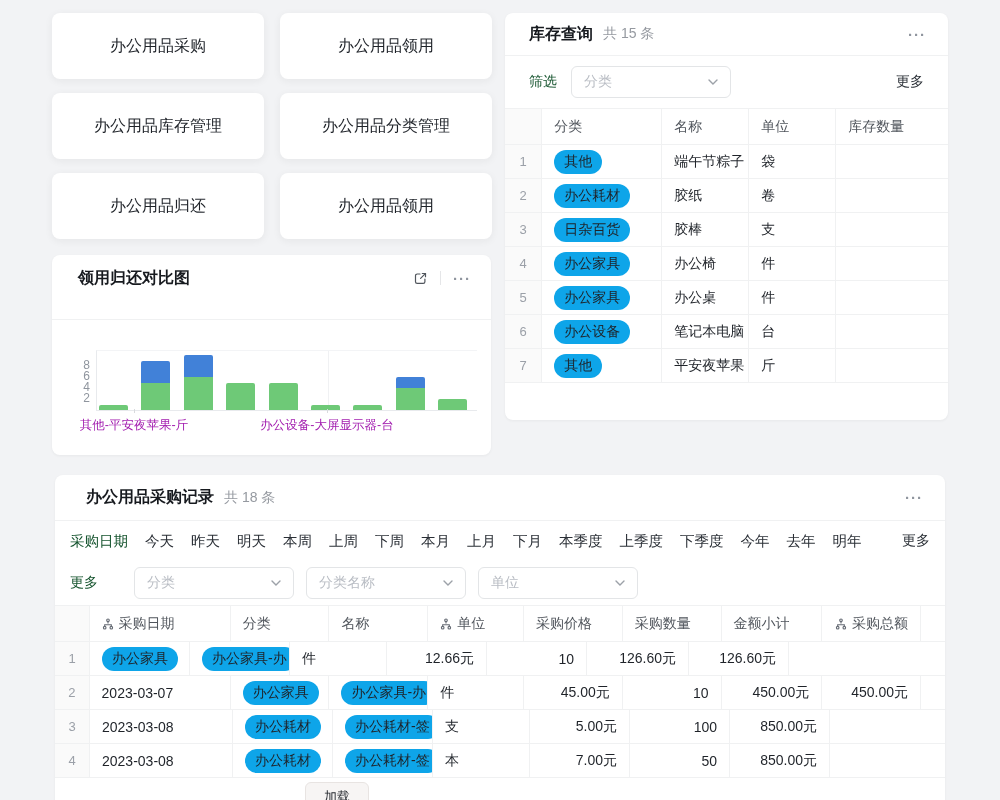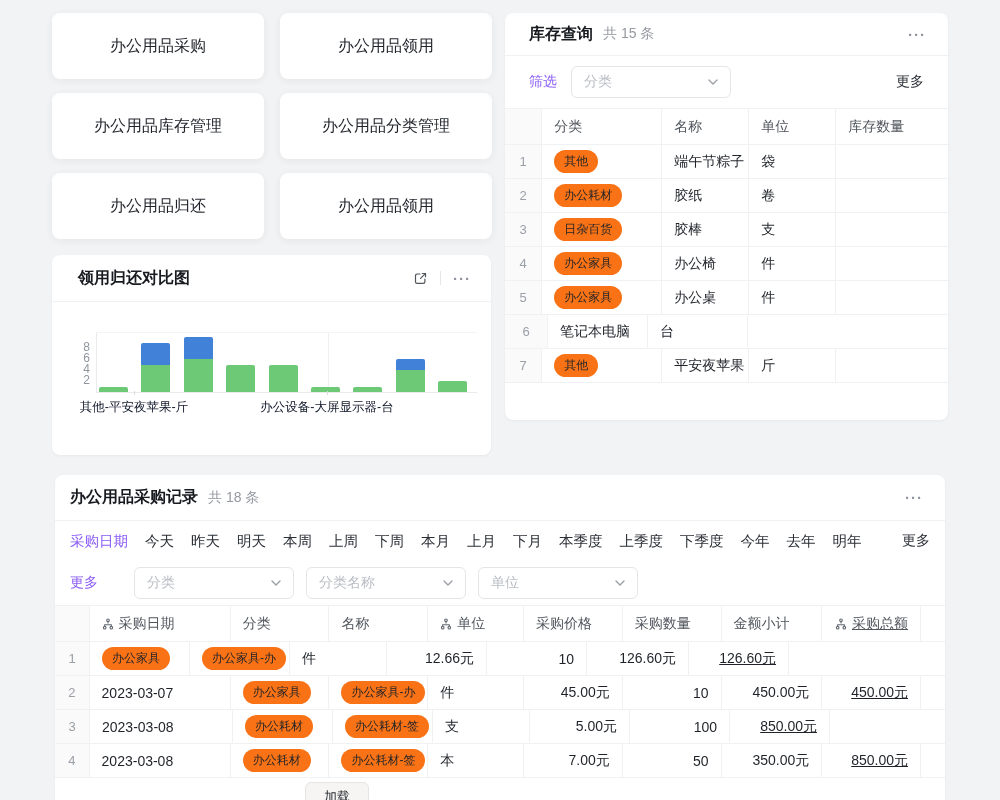--- a/index.html
+++ b/index.html
@@ -2,65 +2,65 @@
 <html><head>
 <meta charset="utf-8">
 <style>
   html,body{margin:0;padding:0;}
   body{width:1000px;height:800px;background:#f2f3f5;font-family:"Liberation Sans",sans-serif;color:#1f2329;position:relative;overflow:hidden;-webkit-font-smoothing:antialiased;}
   .card{position:absolute;background:#fff;border-radius:8px;box-shadow:0 1px 3px rgba(31,35,41,.05);}
   
   #quick-actions{position:absolute;left:52px;top:13px;display:grid;grid-template-columns:212px 212px;gap:14px 16px;text-align:right;}
   .qbtn{height:66px;background:#fff;border-radius:8px;box-shadow:0 2px 8px rgba(31,35,41,.06);display:flex;align-items:center;justify-content:center;font-size:16px;color:#1f2329;cursor:pointer;}
   
-  .card-head{display:flex;align-items:center;height:46px;padding:0 18px 0 26px;border-bottom:1px solid #f0f1f2;}
+  .card-head{display:flex;align-items:center;height:46px;padding:0 18px 18px 26px;border-bottom:1px solid #f0f1f2;}
   .card-title{font-size:16px;font-weight:bold;color:#171a1f;}
   .count{font-size:14px;color:#9599a0;margin-left:10px;font-weight:normal;}
   .head-icons{margin-left:auto;display:flex;align-items:center;gap:10px;}
   .icon-btn{background:none;border:none;padding:2px;display:flex;align-items:center;cursor:pointer;color:#51565d;}
   .dots{font-size:15px;font-weight:bold;color:#8f959e;letter-spacing:1px;line-height:1;font-family:"Liberation Sans",sans-serif;}
   .vdiv{width:1px;height:14px;background:#e5e6e8;}
   
   #chart-card{left:52px;top:255px;width:439px;height:200px;}
   .chart-body{position:relative;height:153px;}
   #plot{position:absolute;left:44px;top:30px;width:380px;height:59px;border-left:1px solid #e8eaed;border-bottom:1px solid #e8eaed;border-top:1px solid #f3f4f6;}
   .vgrid{position:absolute;top:0;bottom:0;left:231px;width:1px;background:#f0f1f3;}
   .stack{position:absolute;bottom:0;width:29px;display:flex;flex-direction:column;justify-content:flex-end;}
   .axis-tick{position:absolute;width:1px;height:4px;background:#d8dadd;top:89px;}
   .ylab{position:absolute;left:14px;width:24px;text-align:right;font-size:12px;color:#8f959e;line-height:12px;}
-  .xlab{position:absolute;top:97px;font-size:12.5px;color:#0f172a;white-space:nowrap;transform:translateX(-50%);}
+  .xlab{position:absolute;top:97px;font-size:12.5px;color:#a21caf;white-space:nowrap;transform:translateX(-50%);}
   
   .select{height:32px;border:1px solid #e3e5e7;border-radius:6px;background:#fff;display:flex;align-items:center;padding:0 12px;font-size:14px;color:#b9bdc4;cursor:pointer;box-sizing:border-box;}
   .select .ph{flex:1;text-align:left;}
   
   .t-row{display:flex;height:33px;border-bottom:1px solid #f0f1f2;background:#fff;}
   .t-head{height:35px;}
   .t-cell{display:flex;align-items:center;padding:0 12px;border-right:1px solid #f0f1f2;font-size:14px;color:#1f2329;box-sizing:border-box;overflow:hidden;white-space:nowrap;}
   .hd{color:#51565d;}
   .numcol{justify-content:center;background:#fafafa;color:#9ba0a8;font-size:13px;padding:0 4px;}
   .num-r{justify-content:flex-end;}
-  .pill{background:#f97316;border-radius:999px;padding:3px 10px;font-size:12px;color:#1f2329;white-space:nowrap;}
+  .pill{background:#0ea5e9;border-radius:999px;padding:3px 10px;font-size:14px;color:#1f2329;white-space:nowrap;}
   .nobr{border-right:none !important;text-align:right;}
   
   #inventory-card{left:505px;top:13px;width:443px;height:407px;overflow:hidden;}
   .inv-head{height:42px;padding:0 20px 0 24px;}
   .inv-filter{display:flex;align-items:center;height:52px;padding:0 24px;border-bottom:1px solid #f0f1f2;gap:14px;}
-  .f-label{font-size:14px;color:#8b5cf6;}
+  .f-label{font-size:14px;color:#14532d;}
   .more-link{margin-left:auto;font-size:14px;color:#2a2f36;cursor:pointer;}
   .w-num{width:43px;} .w-cat{width:140px;} .w-name{width:100px;} .w-unit{width:100px;} .w-stock{width:130px;}
   
   #purchase-card{left:55px;top:475px;width:890px;height:360px;overflow:hidden;}
-  .pur-head{height:45px;padding:0 20px 0 15px;}
+  .pur-head{height:45px;padding:0 20px 0 31px;}
   .date-row{display:flex;align-items:center;height:40px;padding:0 15px;gap:17px;font-size:14.5px;color:#2a2f36;}
   .date-opt{cursor:pointer;white-space:nowrap;}
   .sel-row{display:flex;align-items:center;height:44px;padding:0 15px;gap:12px;}
   .sel-row .select{width:160px;}
   #pur-table{border-top:1px solid #f0f1f2;}
   .w2-num{width:35px;} .w2-date{width:143px;} .w2-cat{width:100px;} .w2-name{width:100px;} .w2-unit{width:97px;}
-  .w2-price{width:100px;} .w2-qty{width:100px;} .w2-sub{width:102px;} .w2-total{width:100px;text-decoration:underline;} .w2-fill{flex:1;border-right:none;}
+  .w2-price{width:100px;} .w2-qty{width:100px;} .w2-sub{width:102px;} .w2-total{width:100px;} .w2-fill{flex:1;border-right:none;}
   .hicon{display:flex;align-items:center;gap:5px;}
   #partial-button{position:absolute;left:250px;top:307px;width:62px;height:28px;background:#f7f5f4;border:1px solid #e8e4e2;border-radius:6px;display:flex;align-items:center;justify-content:center;font-size:13px;color:#1f2329;cursor:pointer;}
 </style>
 </head>
 <body>
 
 <div id="quick-actions">
     <div class="qbtn">办公用品采购</div>
     <div class="qbtn">办公用品领用</div>
     <div class="qbtn">办公用品库存管理</div>
@@ -201,20 +201,23 @@
         <div class="t-cell numcol w-num">5</div>
         <div class="t-cell w-cat">
           <span class="pill">办公家具</span>
         </div>
         <div class="t-cell w-name">办公桌</div>
         <div class="t-cell w-unit">件</div>
         <div class="t-cell w-stock nobr"></div>
       </div>
       <div class="t-row">
         <div class="t-cell numcol w-num">6</div>
+        <div class="t-cell w-cat">
+          <span class="pill">办公设备</span>
+        </div>
         <div class="t-cell w-name">笔记本电脑</div>
         <div class="t-cell w-unit">台</div>
         <div class="t-cell w-stock nobr"></div>
       </div>
       <div class="t-row">
         <div class="t-cell numcol w-num">7</div>
         <div class="t-cell w-cat">
           <span class="pill">其他</span>
         </div>
         <div class="t-cell w-name">平安夜苹果</div>
@@ -374,21 +377,20 @@
         <div class="t-cell w2-date">2023-03-08</div>
         <div class="t-cell w2-cat">
           <span class="pill">办公耗材</span>
         </div>
         <div class="t-cell w2-name">
           <span class="pill">办公耗材-签</span>
         </div>
         <div class="t-cell w2-unit">本</div>
         <div class="t-cell num-r w2-price">7.00元</div>
         <div class="t-cell num-r w2-qty">50</div>
-        <div class="t-cell num-r w2-sub">350.00元</div>
         <div class="t-cell num-r w2-total">850.00元</div>
         <div class="t-cell w2-fill"></div>
       </div>
     </div>
   <div id="partial-button">
       <span>加载</span>
     </div>
 </div>
 
 </body></html>

